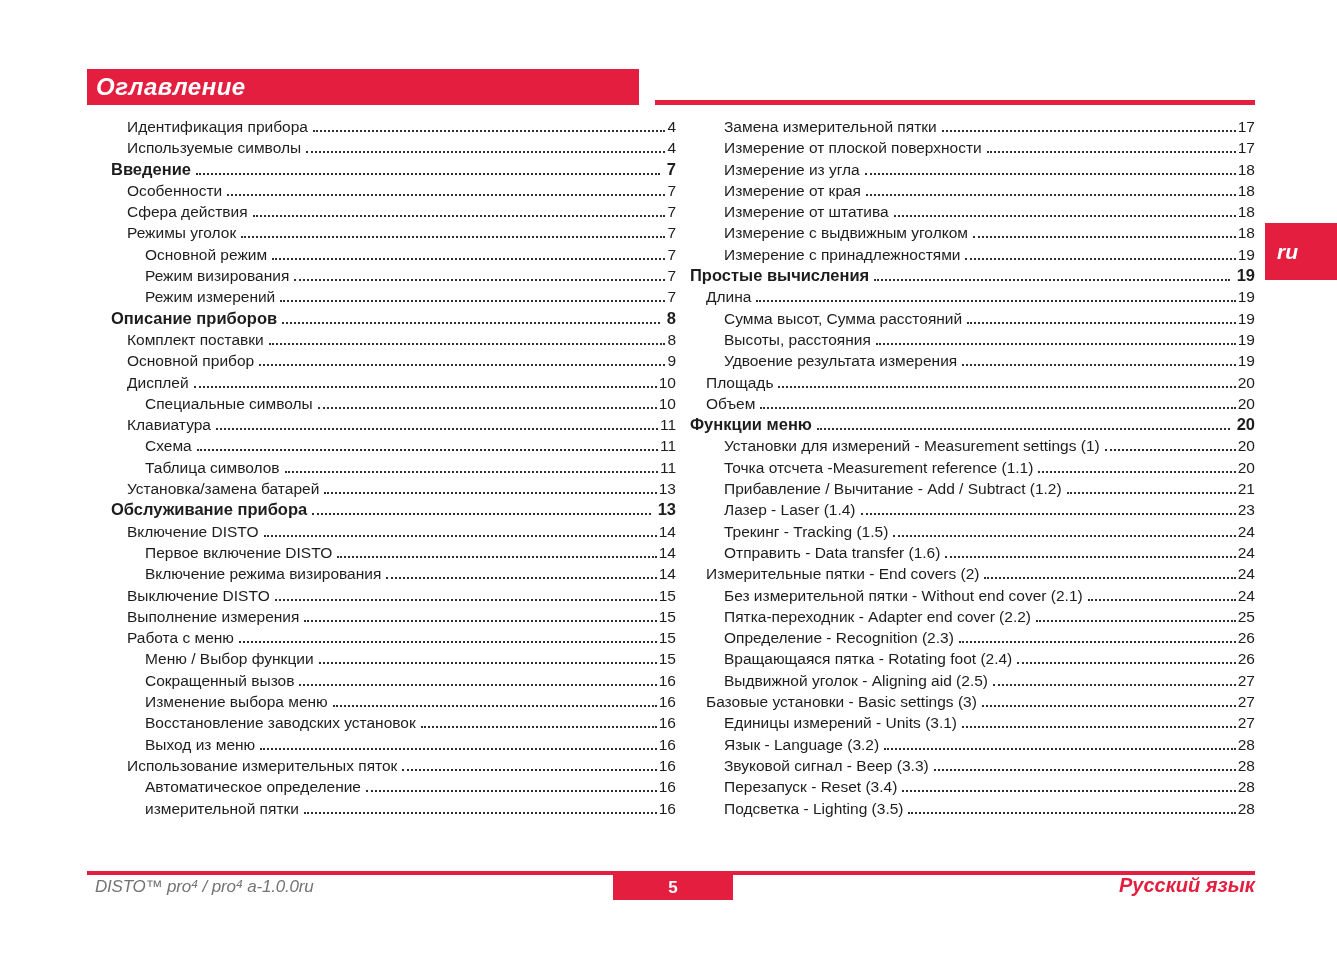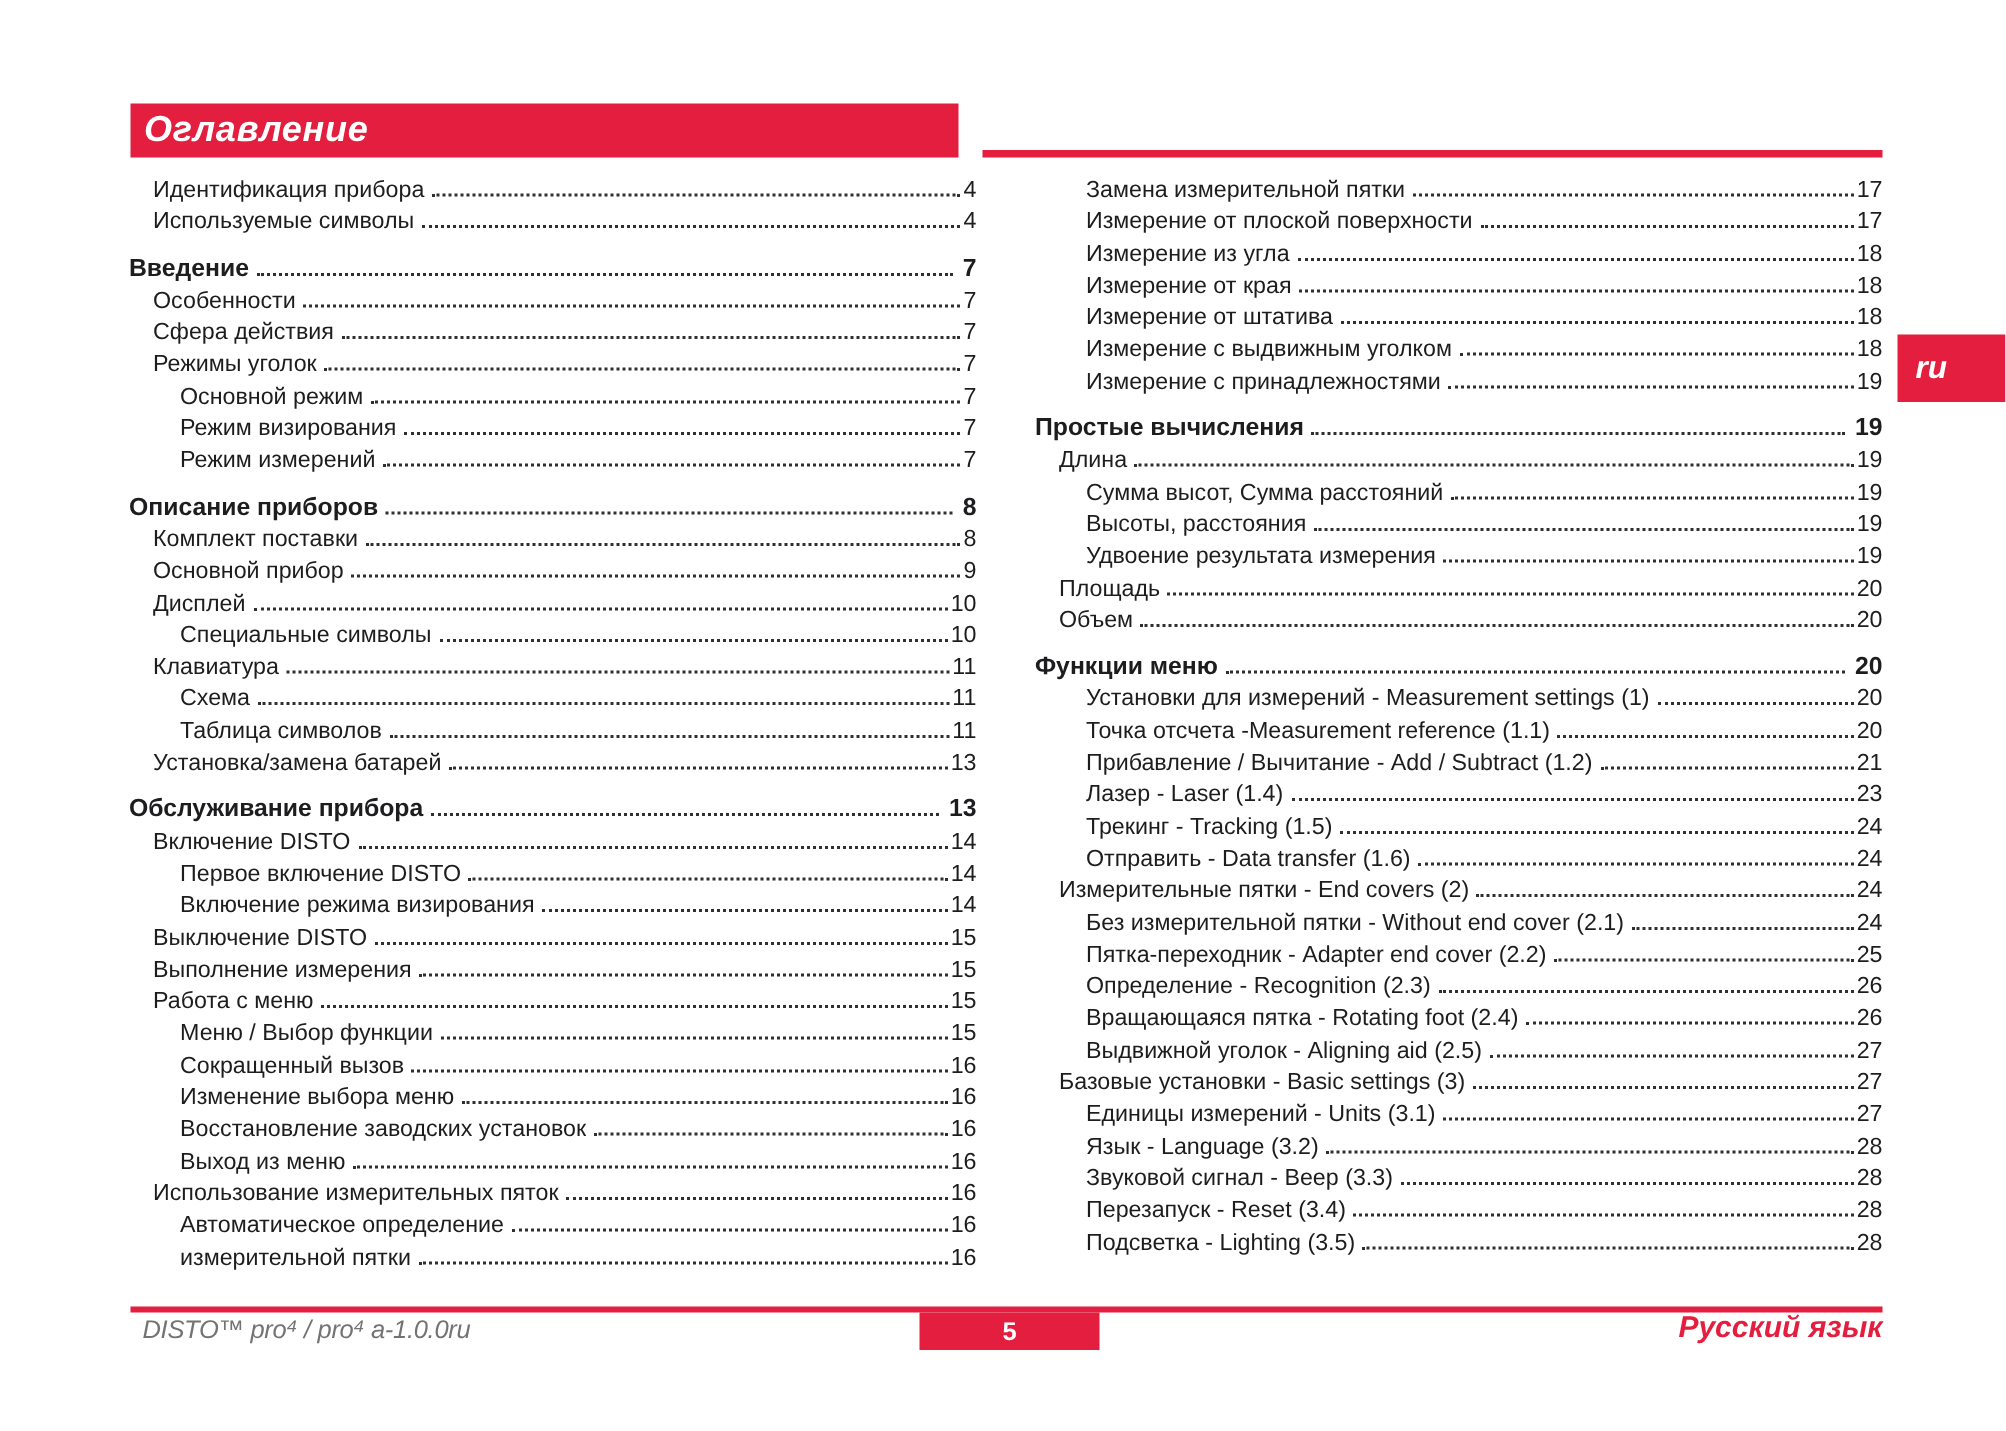--- a/index.html
+++ b/index.html
@@ -27,42 +27,42 @@
     padding-left:9px;letter-spacing:0.5px;
   }
   .header-rule{
     position:absolute;left:655px;top:100px;width:600px;height:5px;
     background:var(--accent);
   }
   
   .toc-col{
     position:absolute;top:116px;width:565px;
   }
-  .toc-col.left{left:86px;}
+  .toc-col.left{left:111px;}
   .toc-col.right{left:690px;}
   .toc-row{
     display:flex;align-items:baseline;
     font-size:15.5px;line-height:21.3px;white-space:nowrap;
   }
   .toc-row.lvl1{padding-left:16px;}
   .toc-row.lvl2{padding-left:34px;}
   .toc-row.bold{
-    font-weight:bold;font-size:16.5px;margin-top:10px;
+    font-weight:bold;font-size:16.5px;
   }
   .toc-label{flex:0 0 auto;}
   .leader{
     flex:1 1 auto;min-width:12px;
     border-bottom:2px dotted var(--dots);
     margin:0 2px 4px 5px;
   }
   .toc-row.bold .leader{border-bottom-width:2.5px;margin-right:7px;}
   .toc-page{flex:0 0 auto;text-align:right;}
   
   .lang-tab{
-    position:absolute;left:1265px;top:223px;width:72px;height:45px;
+    position:absolute;left:1265px;top:223px;width:72px;height:57px;
     background:var(--accent);
     display:flex;align-items:center;
   }
   .lang-tab .tab-label{
     color:#ffffff;font-weight:bold;font-style:italic;font-size:21px;
     padding-left:12px;
   }
   
   .footer-rule{
     position:absolute;left:87px;top:871px;width:1168px;height:4px;

